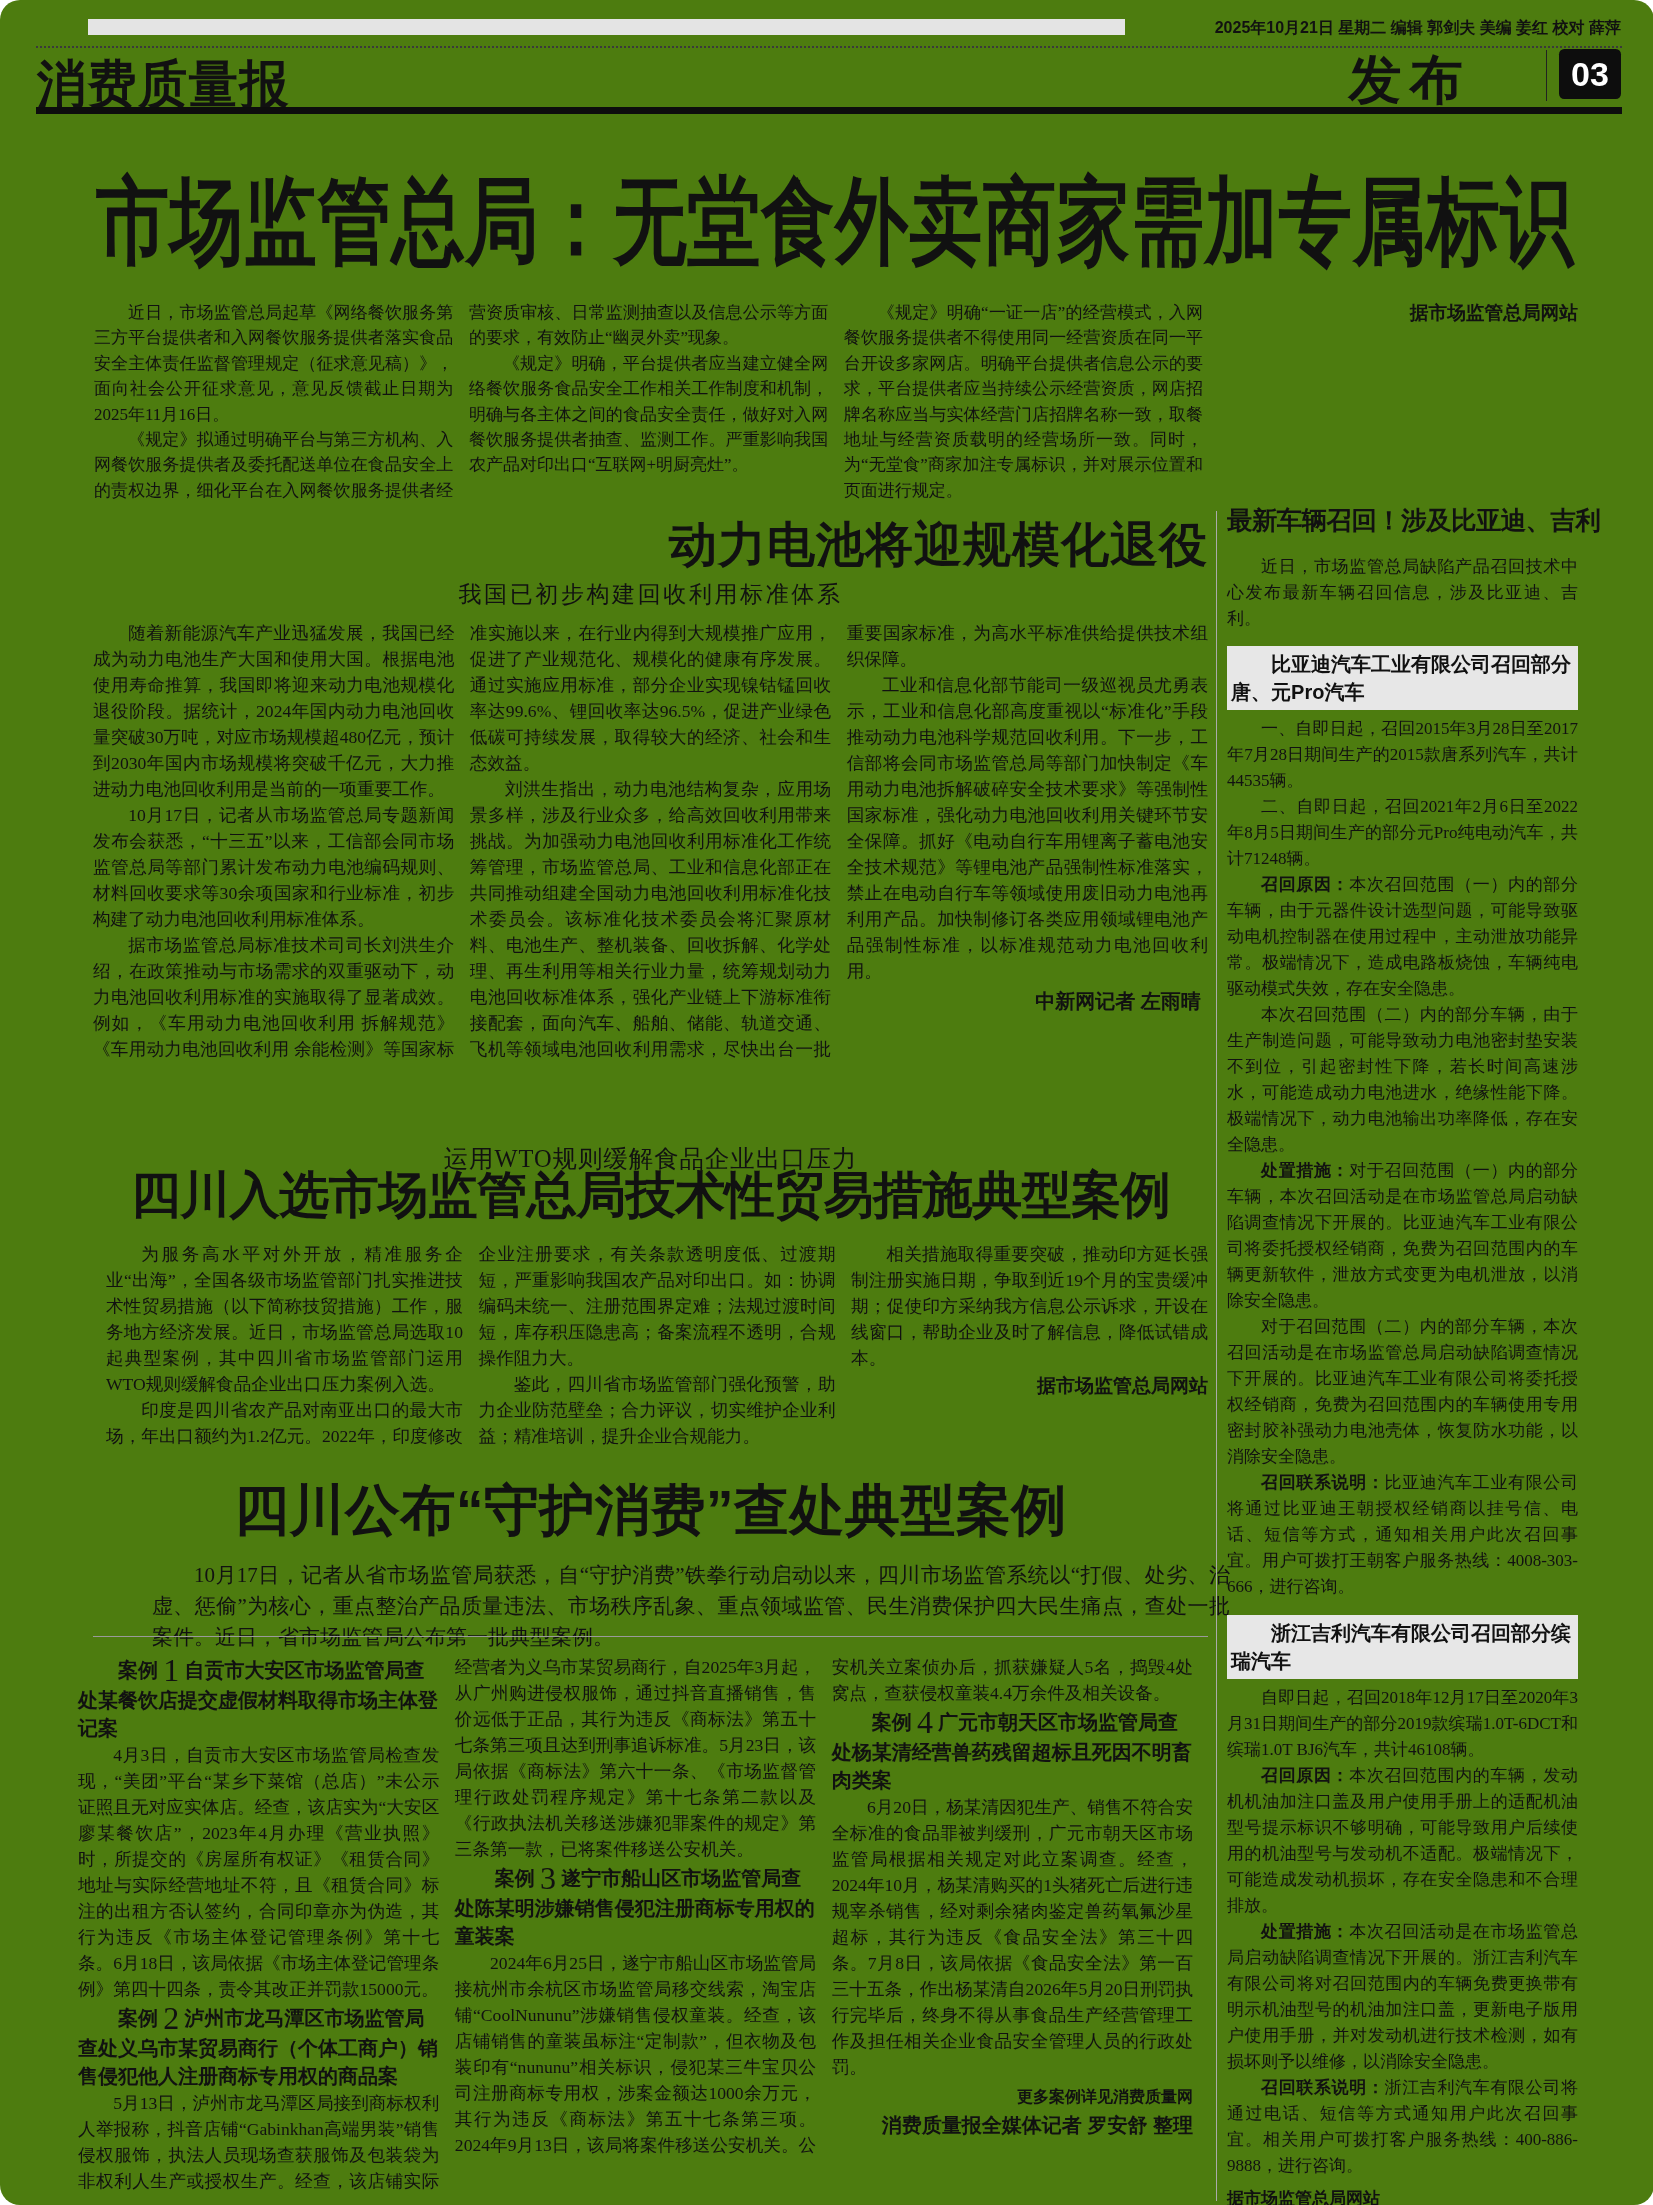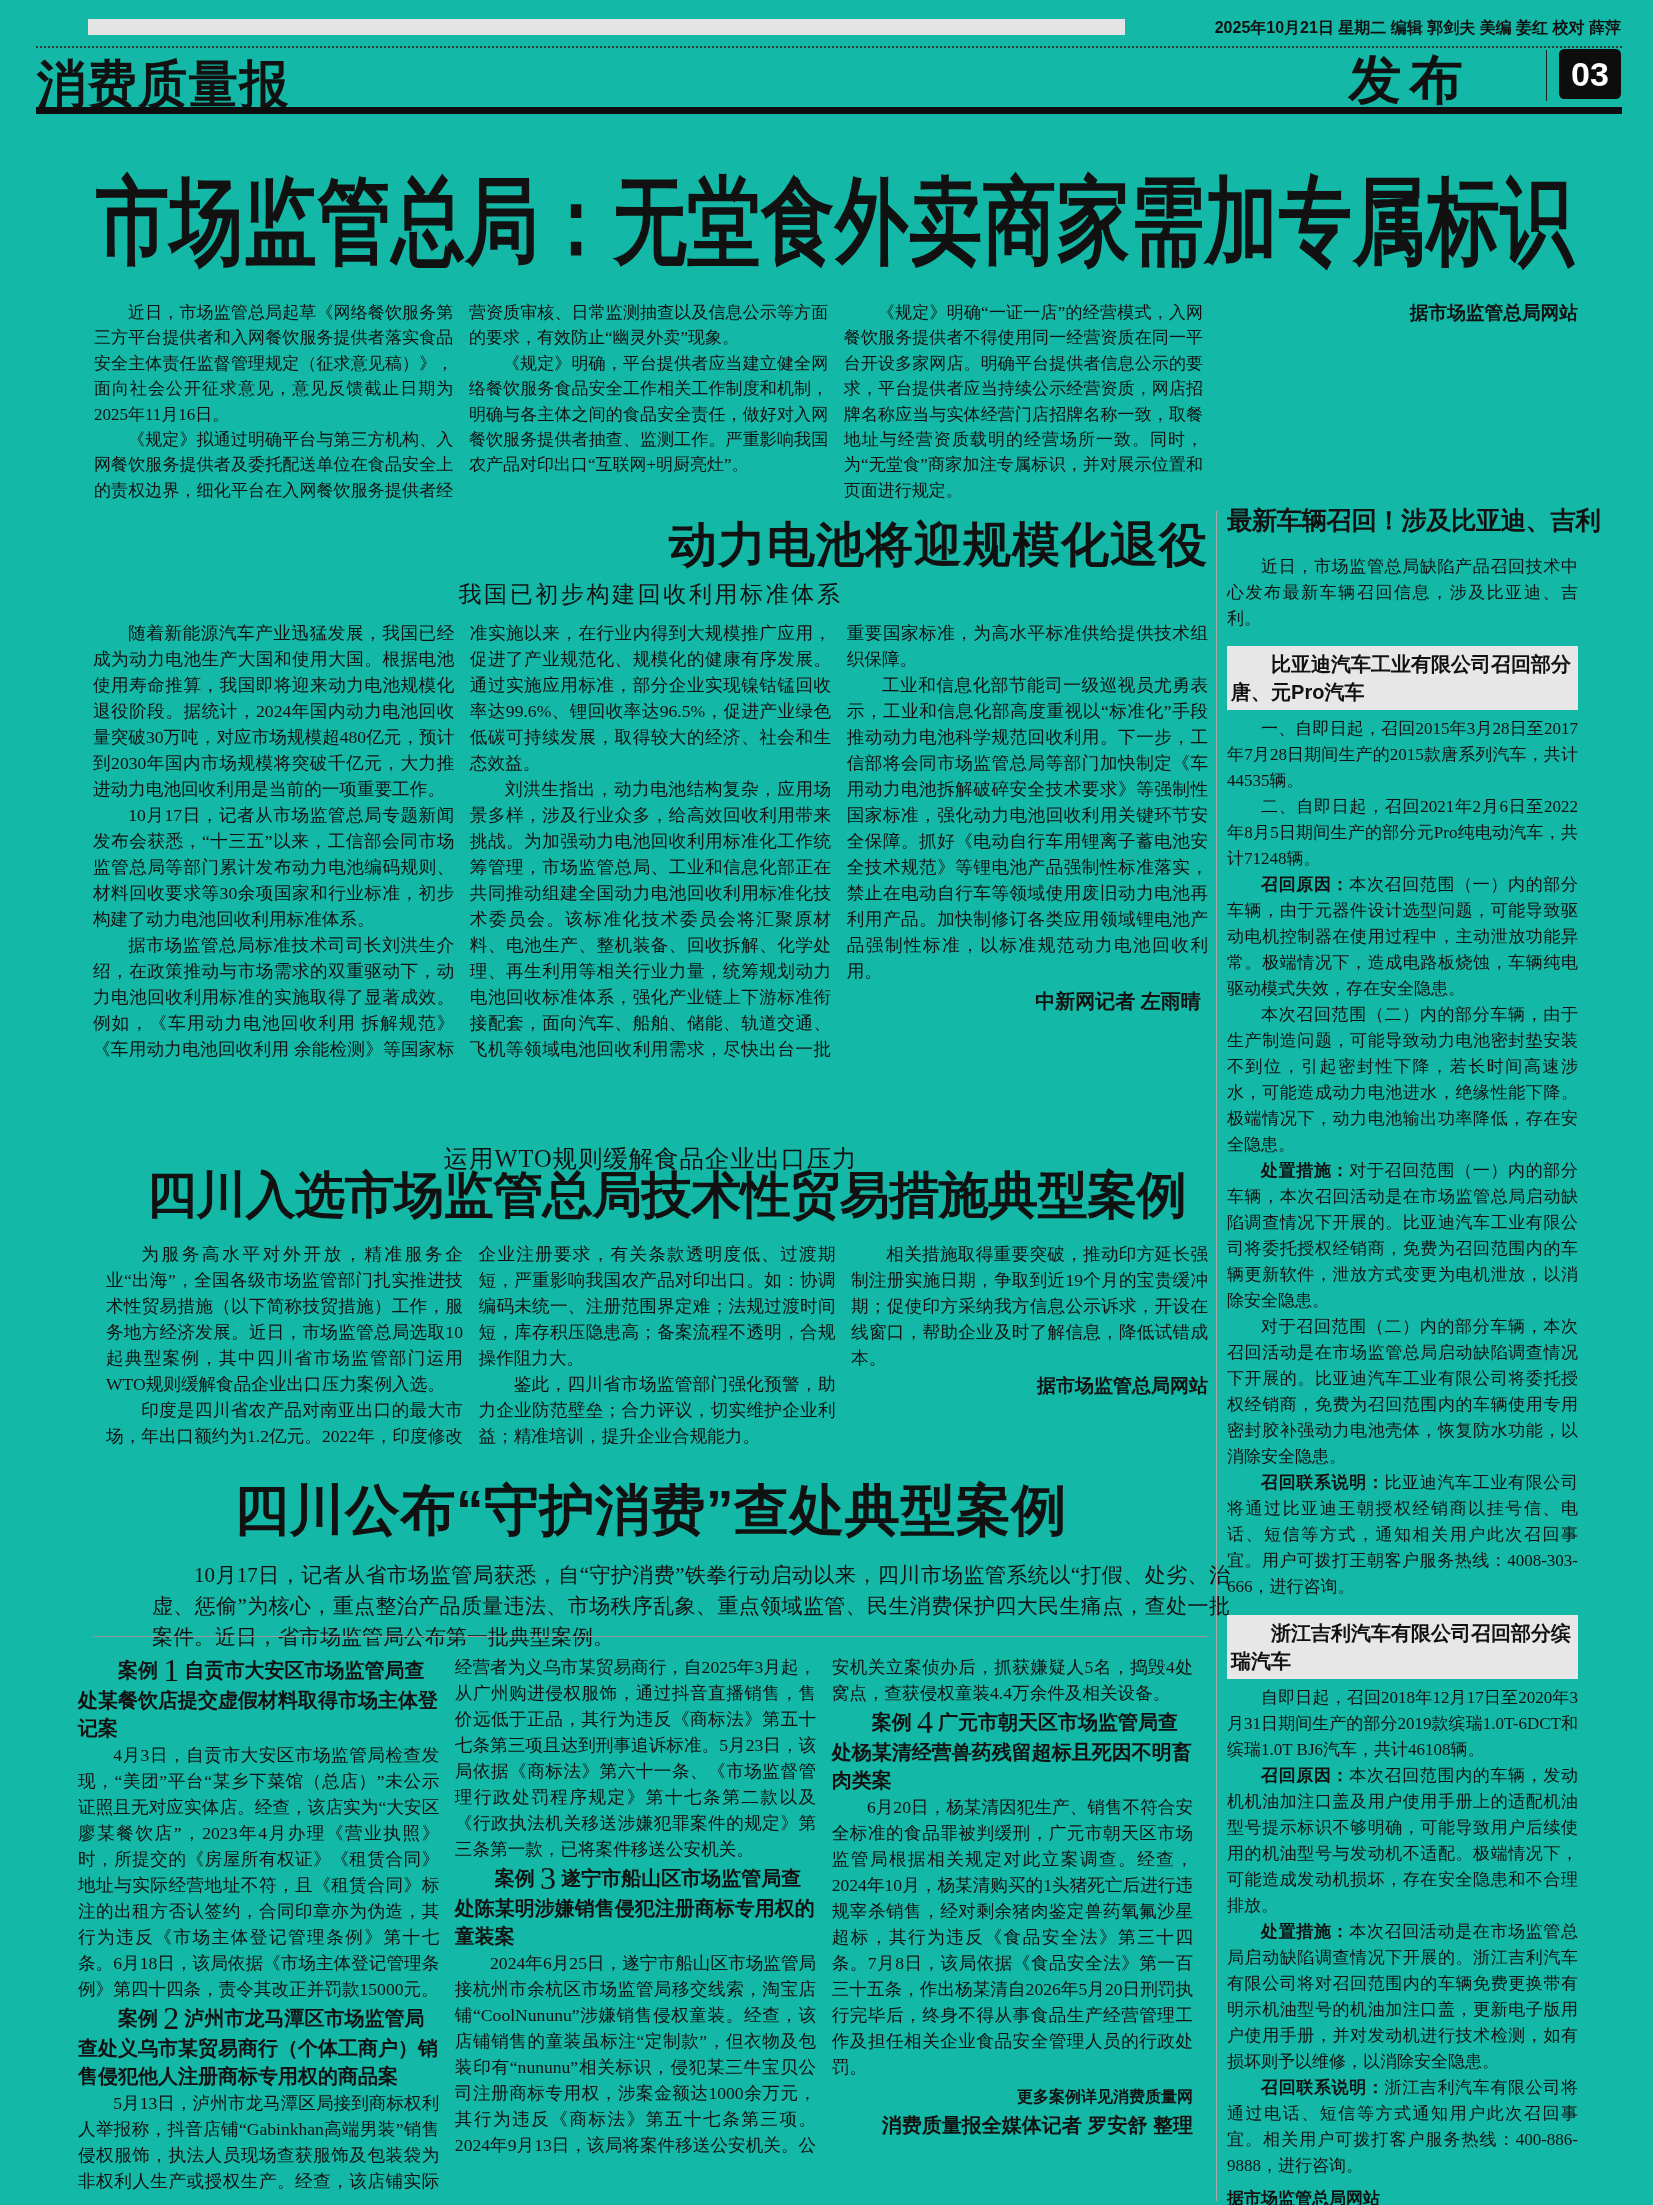--- a/index.html
+++ b/index.html
@@ -1,18 +1,18 @@
 <!DOCTYPE html>
 <html style="font-size:8.3px"><head>
 <meta charset="utf-8">
 <style>
   html,body{margin:0;padding:0;}
   body{width:1654px;height:2205px;background:#fff;color:#111;
        font-family:"Liberation Serif",serif;}
-  .page{position:absolute;left:0;top:0;width:1654px;height:2205px;background:#14b8a6;overflow:hidden;}
+  .page{position:absolute;left:0;top:0;width:1654px;height:2205px;background:#4d7c0f;overflow:hidden;border-radius:20px;}
 
   
   .graybar{position:absolute;left:88px;top:18.7px;width:1037px;height:16.6px;background:#e4e4e4;}
   .dateline{position:absolute;right:33px;top:17.6px;font-family:"Liberation Sans",sans-serif;
             font-weight:700;font-size:16px;white-space:nowrap;}
   .dotted-rule{position:absolute;left:36px;right:32px;top:46px;border-top:2.1px dotted #3a3a3a;height:0;}
   .masthead{position:absolute;left:37px;top:50px;font-family:"Liberation Sans",sans-serif;
             font-weight:900;font-size:49px;letter-spacing:1.6px;transform:scaleY(1.06);transform-origin:left top;}
   .section-name{position:absolute;right:183px;top:45px;font-family:"Liberation Serif",serif;
             font-weight:900;font-size:53px;letter-spacing:8.3px;white-space:nowrap;}
@@ -41,21 +41,21 @@
   .a2-subtitle{position:absolute;left:93px;top:579px;width:1115px;text-align:center;
             font-size:23px;letter-spacing:2.6px;}
   .a2-body{position:absolute;left:93px;top:620px;width:1115px;height:464px;
             column-count:3;column-gap:15.6px;column-fill:auto;
             font-size:17.6px;line-height:26px;text-align:justify;}
   .a2-body .byline{font-size:20px;margin-top:4.1px;padding-right:7.3px;}
 
   
   .a3-kicker{position:absolute;left:93px;top:1119px;width:1115px;text-align:center;
             font-size:24.4px;letter-spacing:1px;margin-top:24px;}
-  .a3-headline{position:absolute;left:109px;top:1162px;width:1115px;text-align:center;
+  .a3-headline{position:absolute;left:93px;top:1162px;width:1115px;text-align:center;
             font-family:"Liberation Sans",sans-serif;font-weight:900;font-size:50px;letter-spacing:-0.5px;}
   .a3-body{position:absolute;left:106px;top:1241px;width:1102px;height:217px;
             column-count:3;column-gap:15.6px;column-fill:auto;
             font-size:17.6px;line-height:26px;text-align:justify;}
   .a3-body .byline{font-size:19px;margin-top:2.1px;}
 
   
   .a4-headline{position:absolute;left:93px;top:1474px;width:1115px;text-align:center;
             font-family:"Liberation Sans",sans-serif;font-weight:900;font-size:55px;letter-spacing:0.5px;}
   .a4-intro{position:absolute;left:120px;top:1560px;width:1078px;

